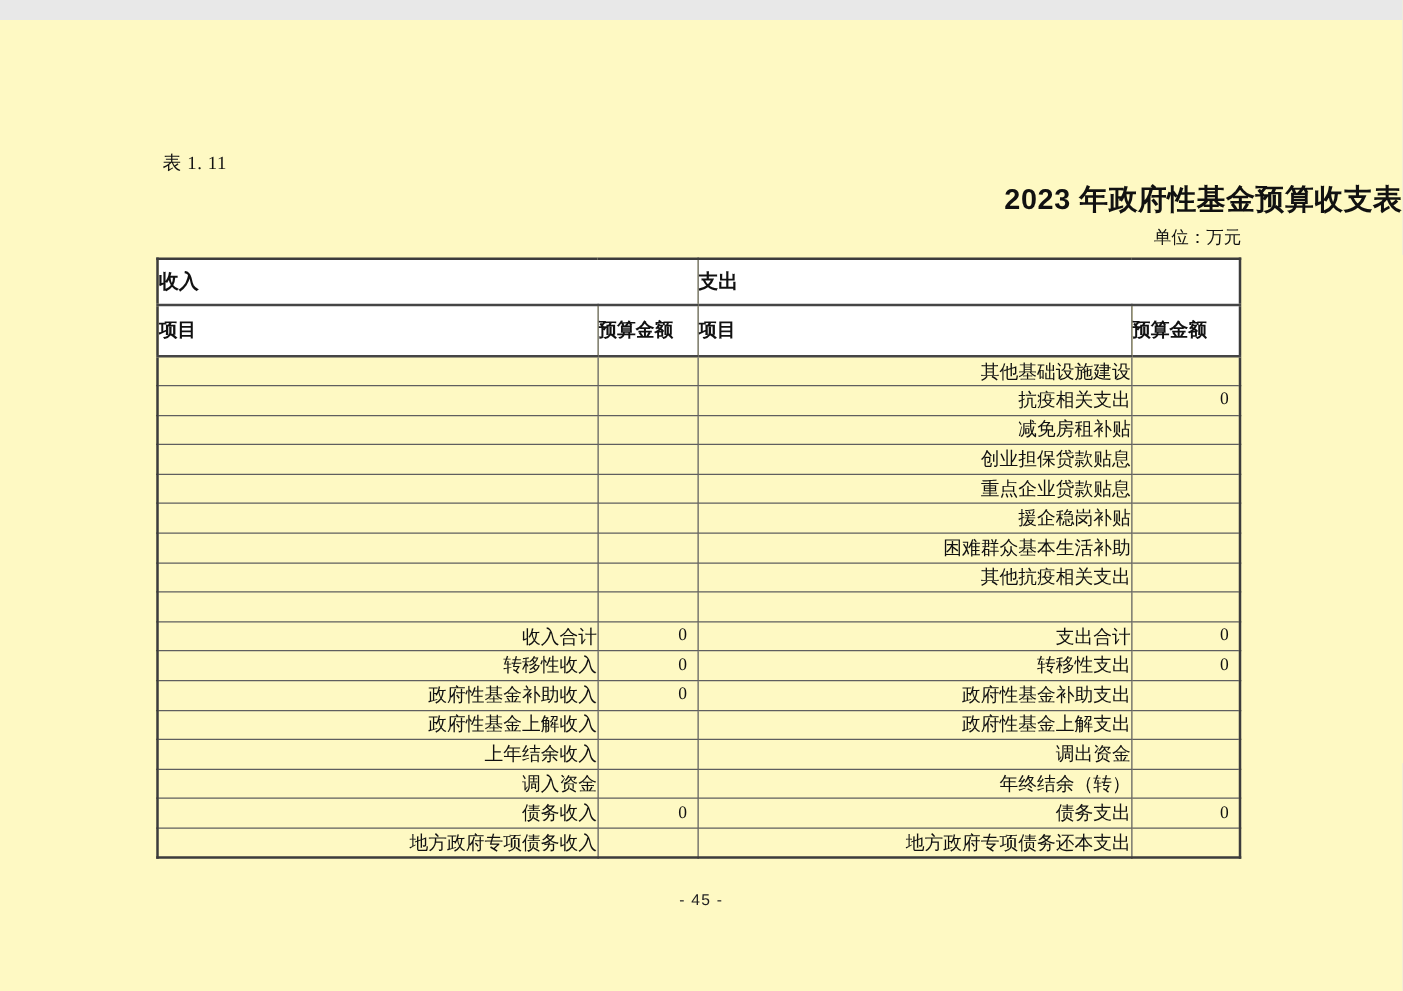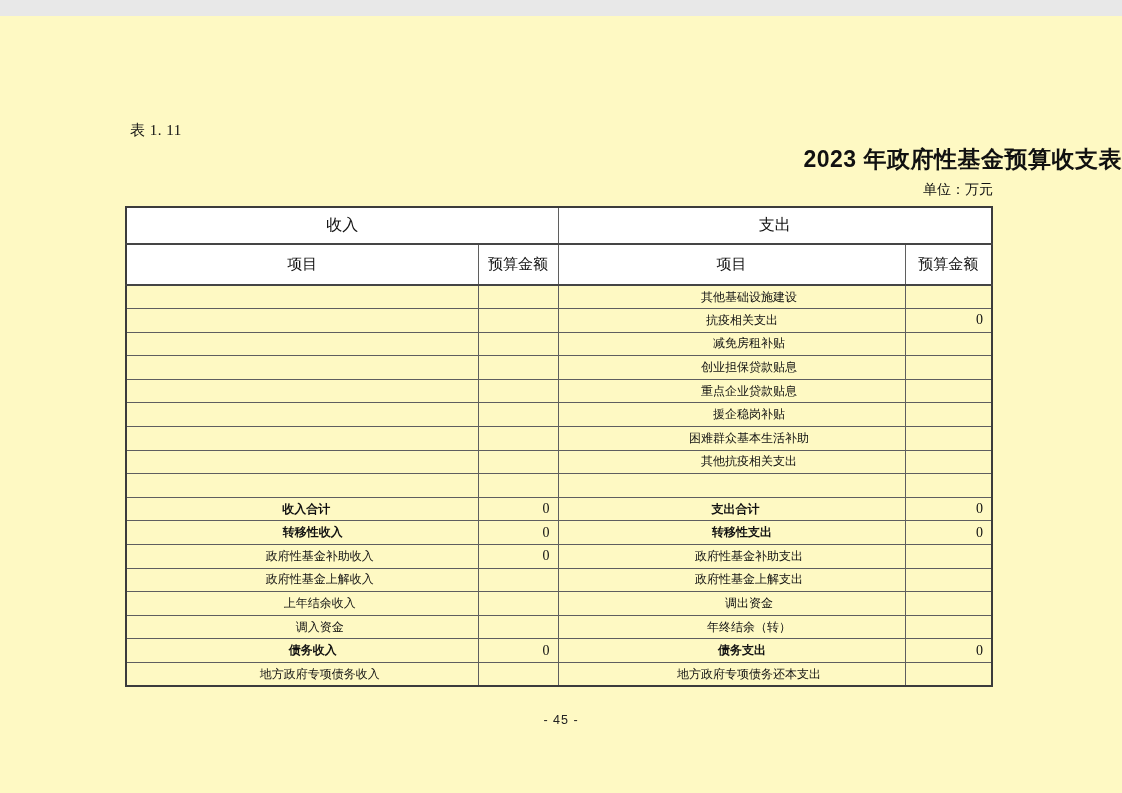--- a/index.html
+++ b/index.html
@@ -35,31 +35,31 @@
   col.c-item-l{width:352px;}
   col.c-amt-l{width:80px;}
   col.c-item-r{width:347px;}
   col.c-amt-r{width:87px;}
   th,td{
     border:1px solid #5f5f5f;
     overflow:hidden;white-space:nowrap;
     padding:0;
   }
   thead th{
-    font-weight:normal;text-align:center;
+    font-weight:bold;text-align:left;
     background:#ffffff;
   }
   tr.h1 th{height:35px;font-size:16px;border-bottom:2px solid #454545;}
   tr.h2 th{height:39px;font-size:15px;border-bottom:2px solid #454545;}
   tbody tr{height:23.6px;}
-  td.item{font-size:12px;text-align:center;}
+  td.item{font-size:15px;text-align:right;}
   td.item.ind0{padding-left:8px;}
   td.item.ind1{padding-left:21px;}
   td.item.ind2{padding-left:35px;}
-  td.item.b{font-weight:bold;}
+  td.item.b{font-weight:normal;}
   td.amt{font-size:14px;text-align:right;padding-right:8px;}
   .page-footer{
     position:absolute;left:0;top:697px;width:100%;
     text-align:center;
     font-family:"Liberation Sans","DejaVu Sans",sans-serif;
     font-size:12.5px;letter-spacing:1px;color:#222222;
   }
 </style>
 </head>
 <body>

